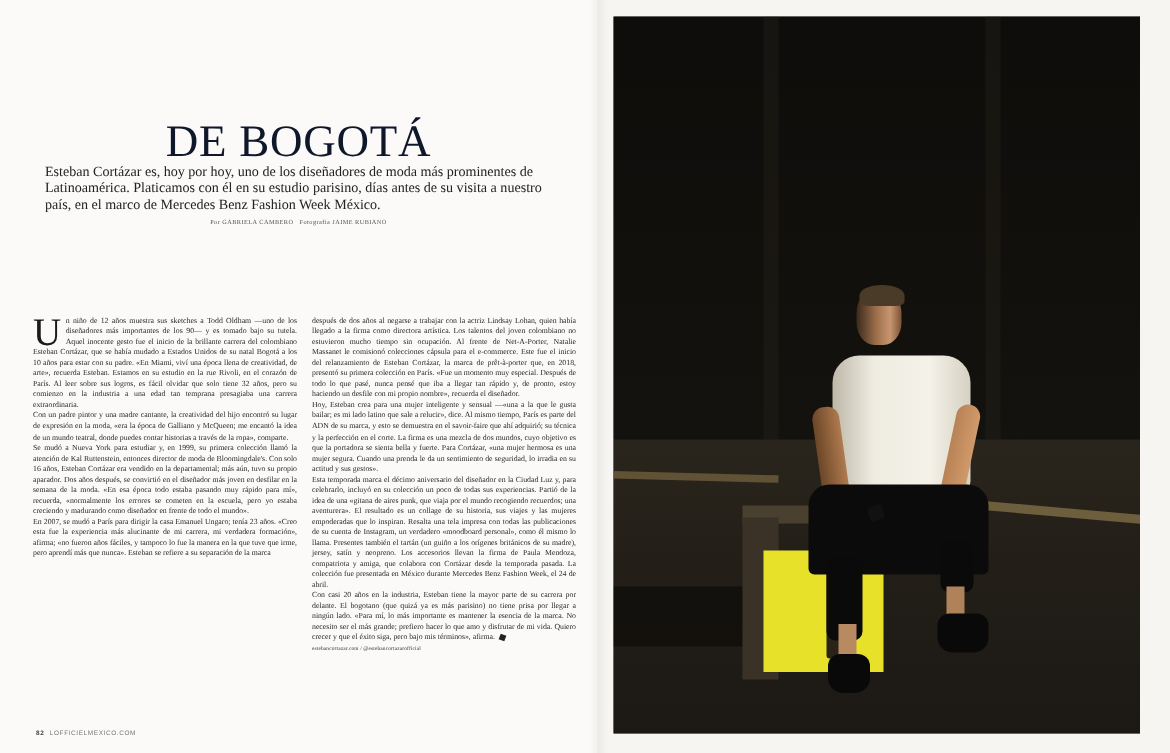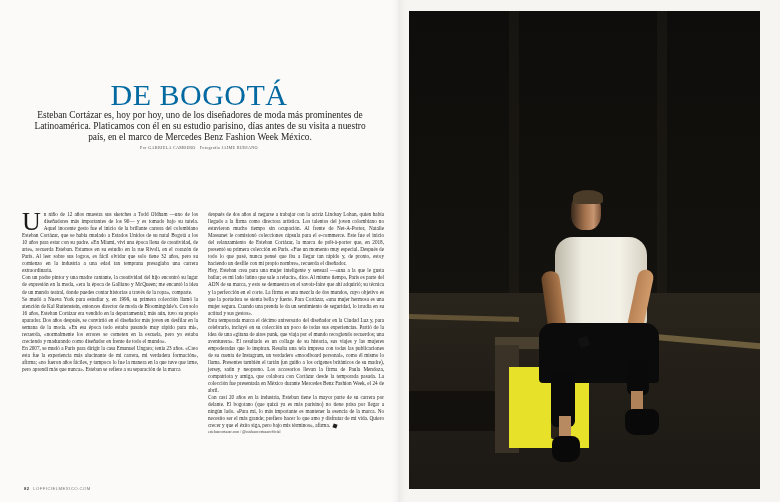--- a/index.html
+++ b/index.html
@@ -16,25 +16,25 @@
     .left-page {
       position: absolute; left: 0; top: 0;
       width: 398px; height: 502px;
       background: #fbfaf8;
     }
     .headline {
       position: absolute; left: 0; top: 78px; width: 398px;
       text-align: center;
       font-family: "Liberation Serif", "DejaVu Serif", serif;
       font-size: 30px; letter-spacing: 0.5px;
-      color: #0369a1; font-weight: normal;
+      color: #0f172a; font-weight: normal;
     }
     .deck {
       position: absolute; left: 30px; top: 110px; width: 340px;
-      text-align: center;
+      text-align: left;
       font-family: "Liberation Serif", "DejaVu Serif", serif;
       font-size: 9.4px; line-height: 11.2px;
       color: #222;
     }
     .byline {
       position: absolute; left: 0; top: 145px; width: 398px;
       text-align: center;
       font-family: "Liberation Serif", "DejaVu Serif", serif;
       font-size: 4.2px; letter-spacing: 0.3px;
       color: #555;

